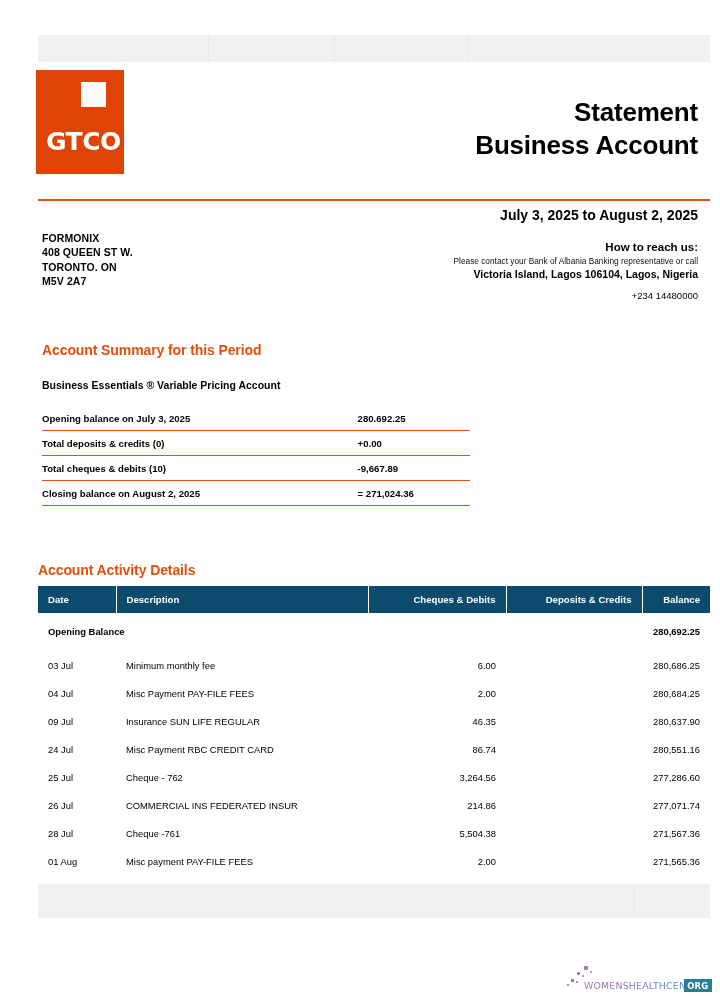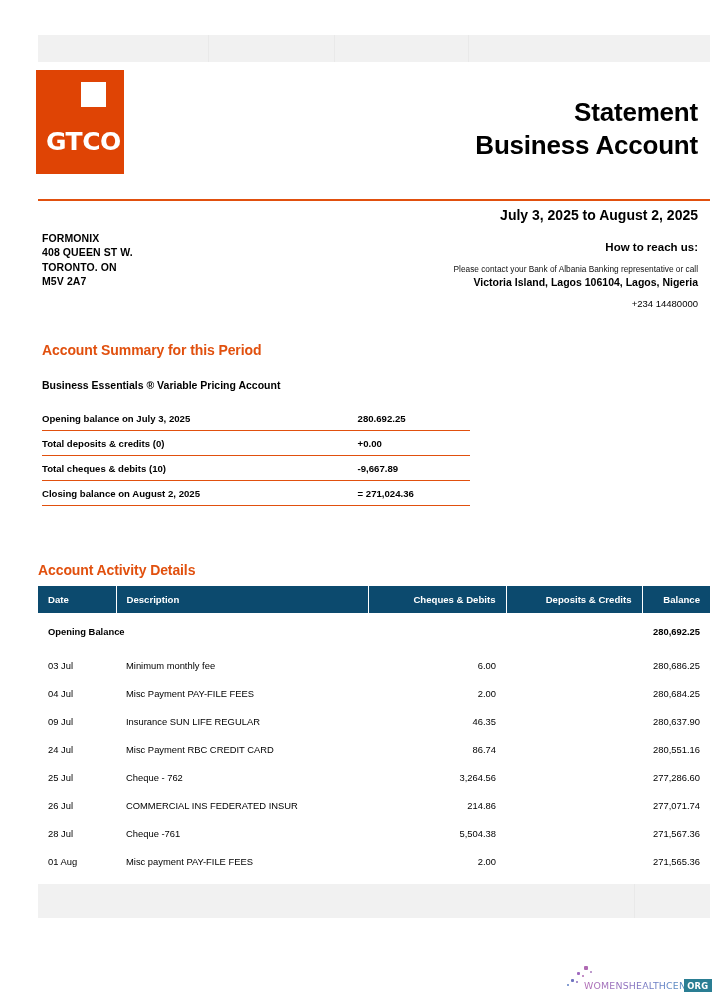--- a/index.html
+++ b/index.html
@@ -103,21 +103,21 @@
     font-weight: bold;
     margin-bottom: 13px;
   }
   .meta-reach {
     font-size: 11.5px;
     font-weight: bold;
     margin-top: 18px;
   }
   .meta-small {
     font-size: 8.3px;
-    margin-top: 11px;
+    margin-top: 3px;
     color: #111;
   }
   .meta-addr {
     font-size: 10.5px;
     font-weight: bold;
     margin-top: 2px;
   }
   .meta-phone {
     font-size: 9.5px;
     margin-top: 10px;

